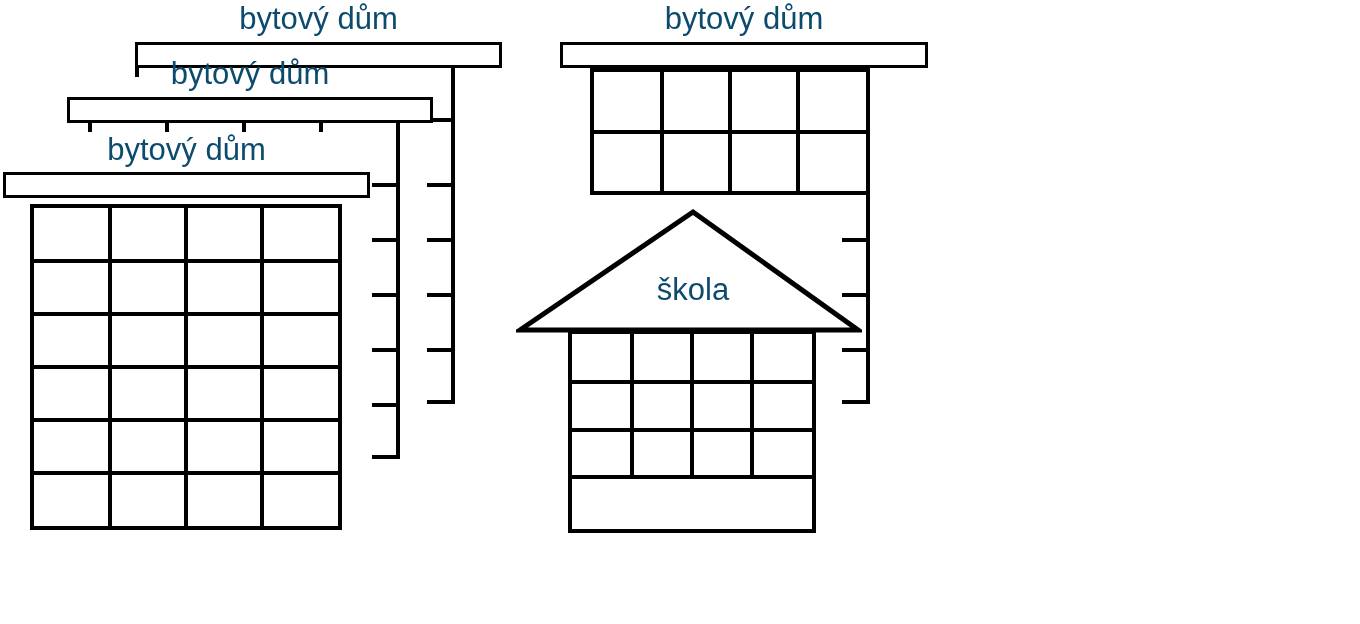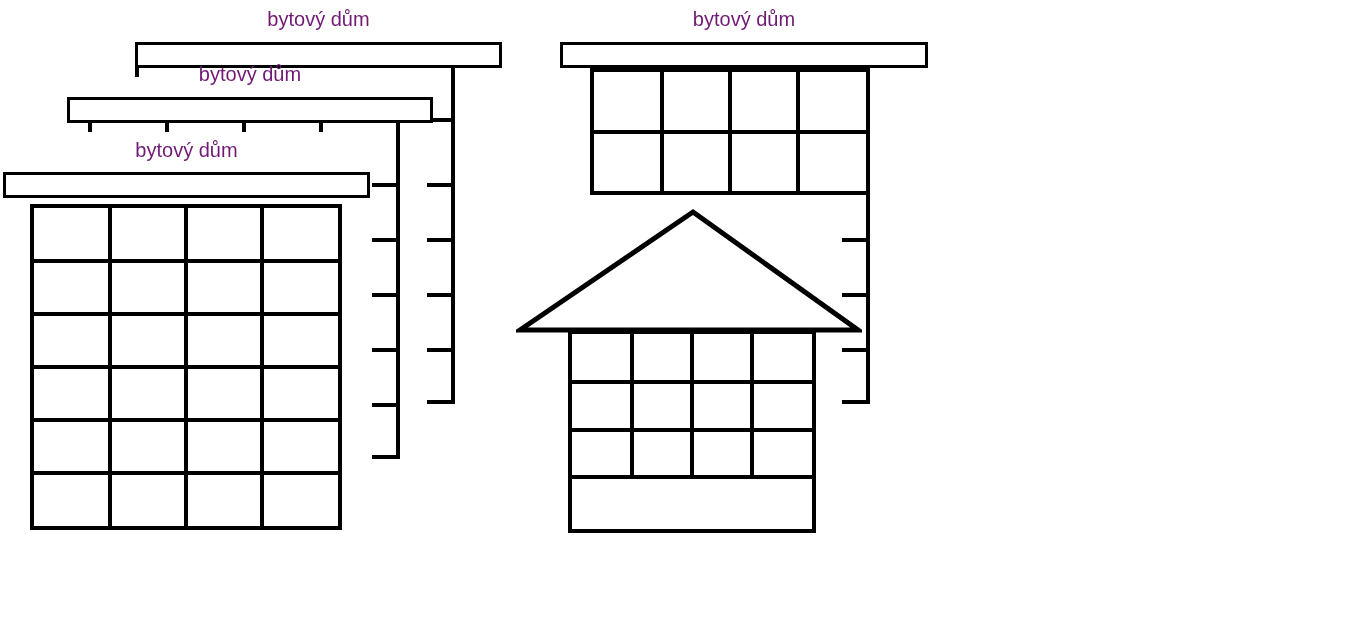--- a/index.html
+++ b/index.html
@@ -8,23 +8,23 @@
     position: relative;
     width: 1360px;
     height: 624px;
     background: #ffffff;
     overflow: hidden;
     font-family: "Liberation Sans", "DejaVu Sans", sans-serif;
   }
   .lbl {
     position: absolute;
     text-align: center;
-    font-size: 20px;
+    font-size: 31px;
     line-height: 28px;
-    color: #701a75;
+    color: #0c4a6e;
     white-space: nowrap;
   }
   .roof {
     position: absolute;
     height: 26px;
     border: 3px solid #000000;
     background: #ffffff;
   }
   .ln { position: absolute; background: #000000; }
   .grid {
@@ -89,20 +89,21 @@
   </div>
   <div class="ln" style="left:866px; top:195px; width:4px; height:209px;"></div>
   <div class="ln" style="left:842px; top:238px; width:28px; height:4px;"></div>
   <div class="ln" style="left:842px; top:293px; width:28px; height:4px;"></div>
   <div class="ln" style="left:842px; top:348px; width:28px; height:4px;"></div>
   <div class="ln" style="left:842px; top:400px; width:28px; height:4px;"></div>
 
   <svg class="roofsvg" style="left:516px; top:206px;" width="346" height="128" viewBox="0 0 346 128">
     <polygon points="177,6 342,124 4,124" fill="#ffffff" stroke="#000000" stroke-width="5" stroke-linejoin="miter"></polygon>
   </svg>
+  <div class="lbl" style="left:520px; top:276px; width:346px;">škola</div>
   <div class="grid" style="left:568px; top:330px; width:248px; height:203px;">
     <div class="gv" style="left:calc(25% - 2px); bottom:auto; height:145px;"></div>
     <div class="gv" style="left:calc(50% - 2px); bottom:auto; height:145px;"></div>
     <div class="gv" style="left:calc(75% - 2px); bottom:auto; height:145px;"></div>
     <div class="gh" style="top:46px;"></div>
     <div class="gh" style="top:94px;"></div>
     <div class="gh" style="top:141px;"></div>
   </div>
 
 </div>

